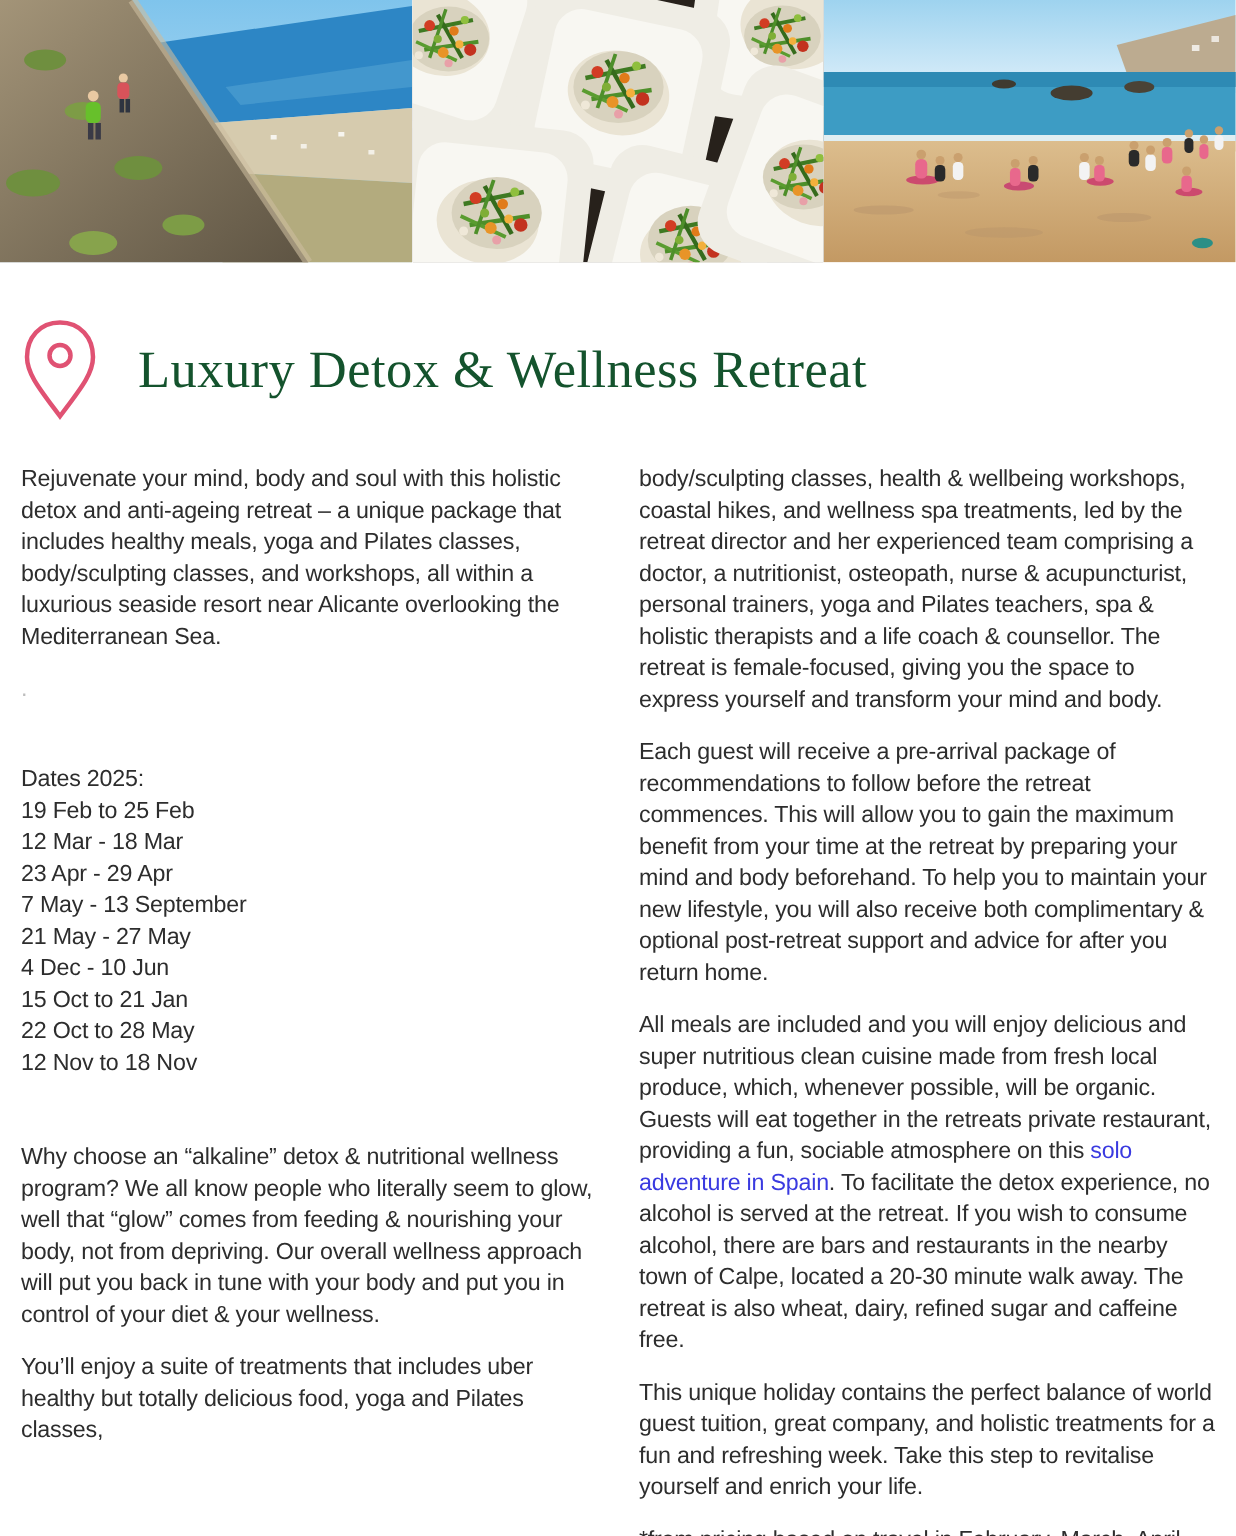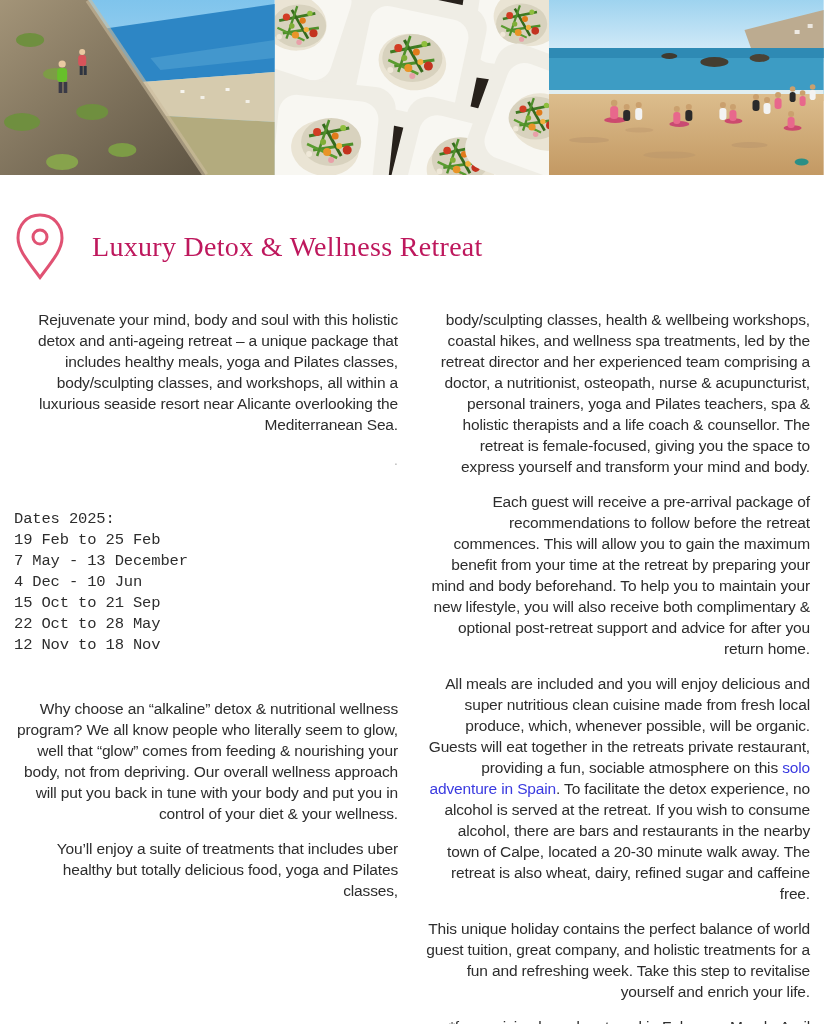--- a/index.html
+++ b/index.html
@@ -14,29 +14,29 @@
   
   .hero { display:flex; width:824px; height:175px; }
   .hero-img { flex:1 1 0; height:175px; overflow:hidden; }
   .hero-img svg { display:block; width:100%; height:175px; }
 
   
   .title-row { display:flex; align-items:center; gap:26px; margin:36px 14px 26px 14px; }
   .pin { width:52px; height:72px; flex:0 0 auto; }
   h1.page-title {
     margin:0; font-family:"Liberation Serif","DejaVu Serif",serif;
-    font-size:28px; font-weight:400; color:#be185d; letter-spacing:0.3px;
+    font-size:35px; font-weight:400; color:#14532d; letter-spacing:0.3px;
   }
 
   
   .columns { display:flex; gap:28px; padding:0 14px 8px 14px; }
   .col { flex:1 1 0; font-size:15.5px; line-height:21px; letter-spacing:-0.15px; }
-  .col p { margin:0 0 14px 0;text-align:right; }
+  .col p { margin:0 0 14px 0; }
   .ghost { color:#bdbdbd; height:50px; margin:0 0 10px 0 !important; }
-  .dates { margin:0 0 42px 0;font-family:Liberation Mono, monospace; }
+  .dates { margin:0 0 42px 0; }
   .dates .date-heading, .dates div { line-height:21px; }
   a.body-link { color:#3a3ae0; text-decoration:none; cursor:pointer; }
 </style>
 </head>
 <body>
 
 <div class="page">
 
   <div class="hero">
 
@@ -201,23 +201,26 @@
 
   <div class="columns">
 
     <div class="col">
       <p>Rejuvenate your mind, body and soul with this holistic detox and anti-ageing retreat – a unique package that includes healthy meals, yoga and Pilates classes, body/sculpting classes, and workshops, all within a luxurious seaside resort near Alicante overlooking the Mediterranean Sea.</p>
       <p class="ghost">.</p>
       <div class="dates">
         <div class="date-heading">Dates 2025:</div>
         <div>
             <div>19 Feb to 25 Feb</div>
-            <div>7 May - 13 December</div>
+            <div>12 Mar - 18 Mar</div>
+            <div>23 Apr - 29 Apr</div>
+            <div>7 May - 13 September</div>
+            <div>21 May - 27 May</div>
             <div>4 Dec - 10 Jun</div>
-            <div>15 Oct to 21 Sep</div>
+            <div>15 Oct to 21 Jan</div>
             <div>22 Oct to 28 May</div>
             <div>12 Nov to 18 Nov</div>
           </div>
       </div>
       <p>Why choose an “alkaline” detox &amp; nutritional wellness program? We all know people who literally seem to glow, well that “glow” comes from feeding &amp; nourishing your body, not from depriving. Our overall wellness approach will put you back in tune with your body and put you in control of your diet &amp; your wellness.</p>
       <p>You’ll enjoy a suite of treatments that includes uber healthy but totally delicious food, yoga and Pilates classes,</p>
     </div>
 
     <div class="col">
       <p>body/sculpting classes, health &amp; wellbeing workshops, coastal hikes, and wellness spa treatments, led by the retreat director and her experienced team comprising a doctor, a nutritionist, osteopath, nurse &amp; acupuncturist, personal trainers, yoga and Pilates teachers, spa &amp; holistic therapists and a life coach &amp; counsellor. The retreat is female-focused, giving you the space to express yourself and transform your mind and body.</p>

